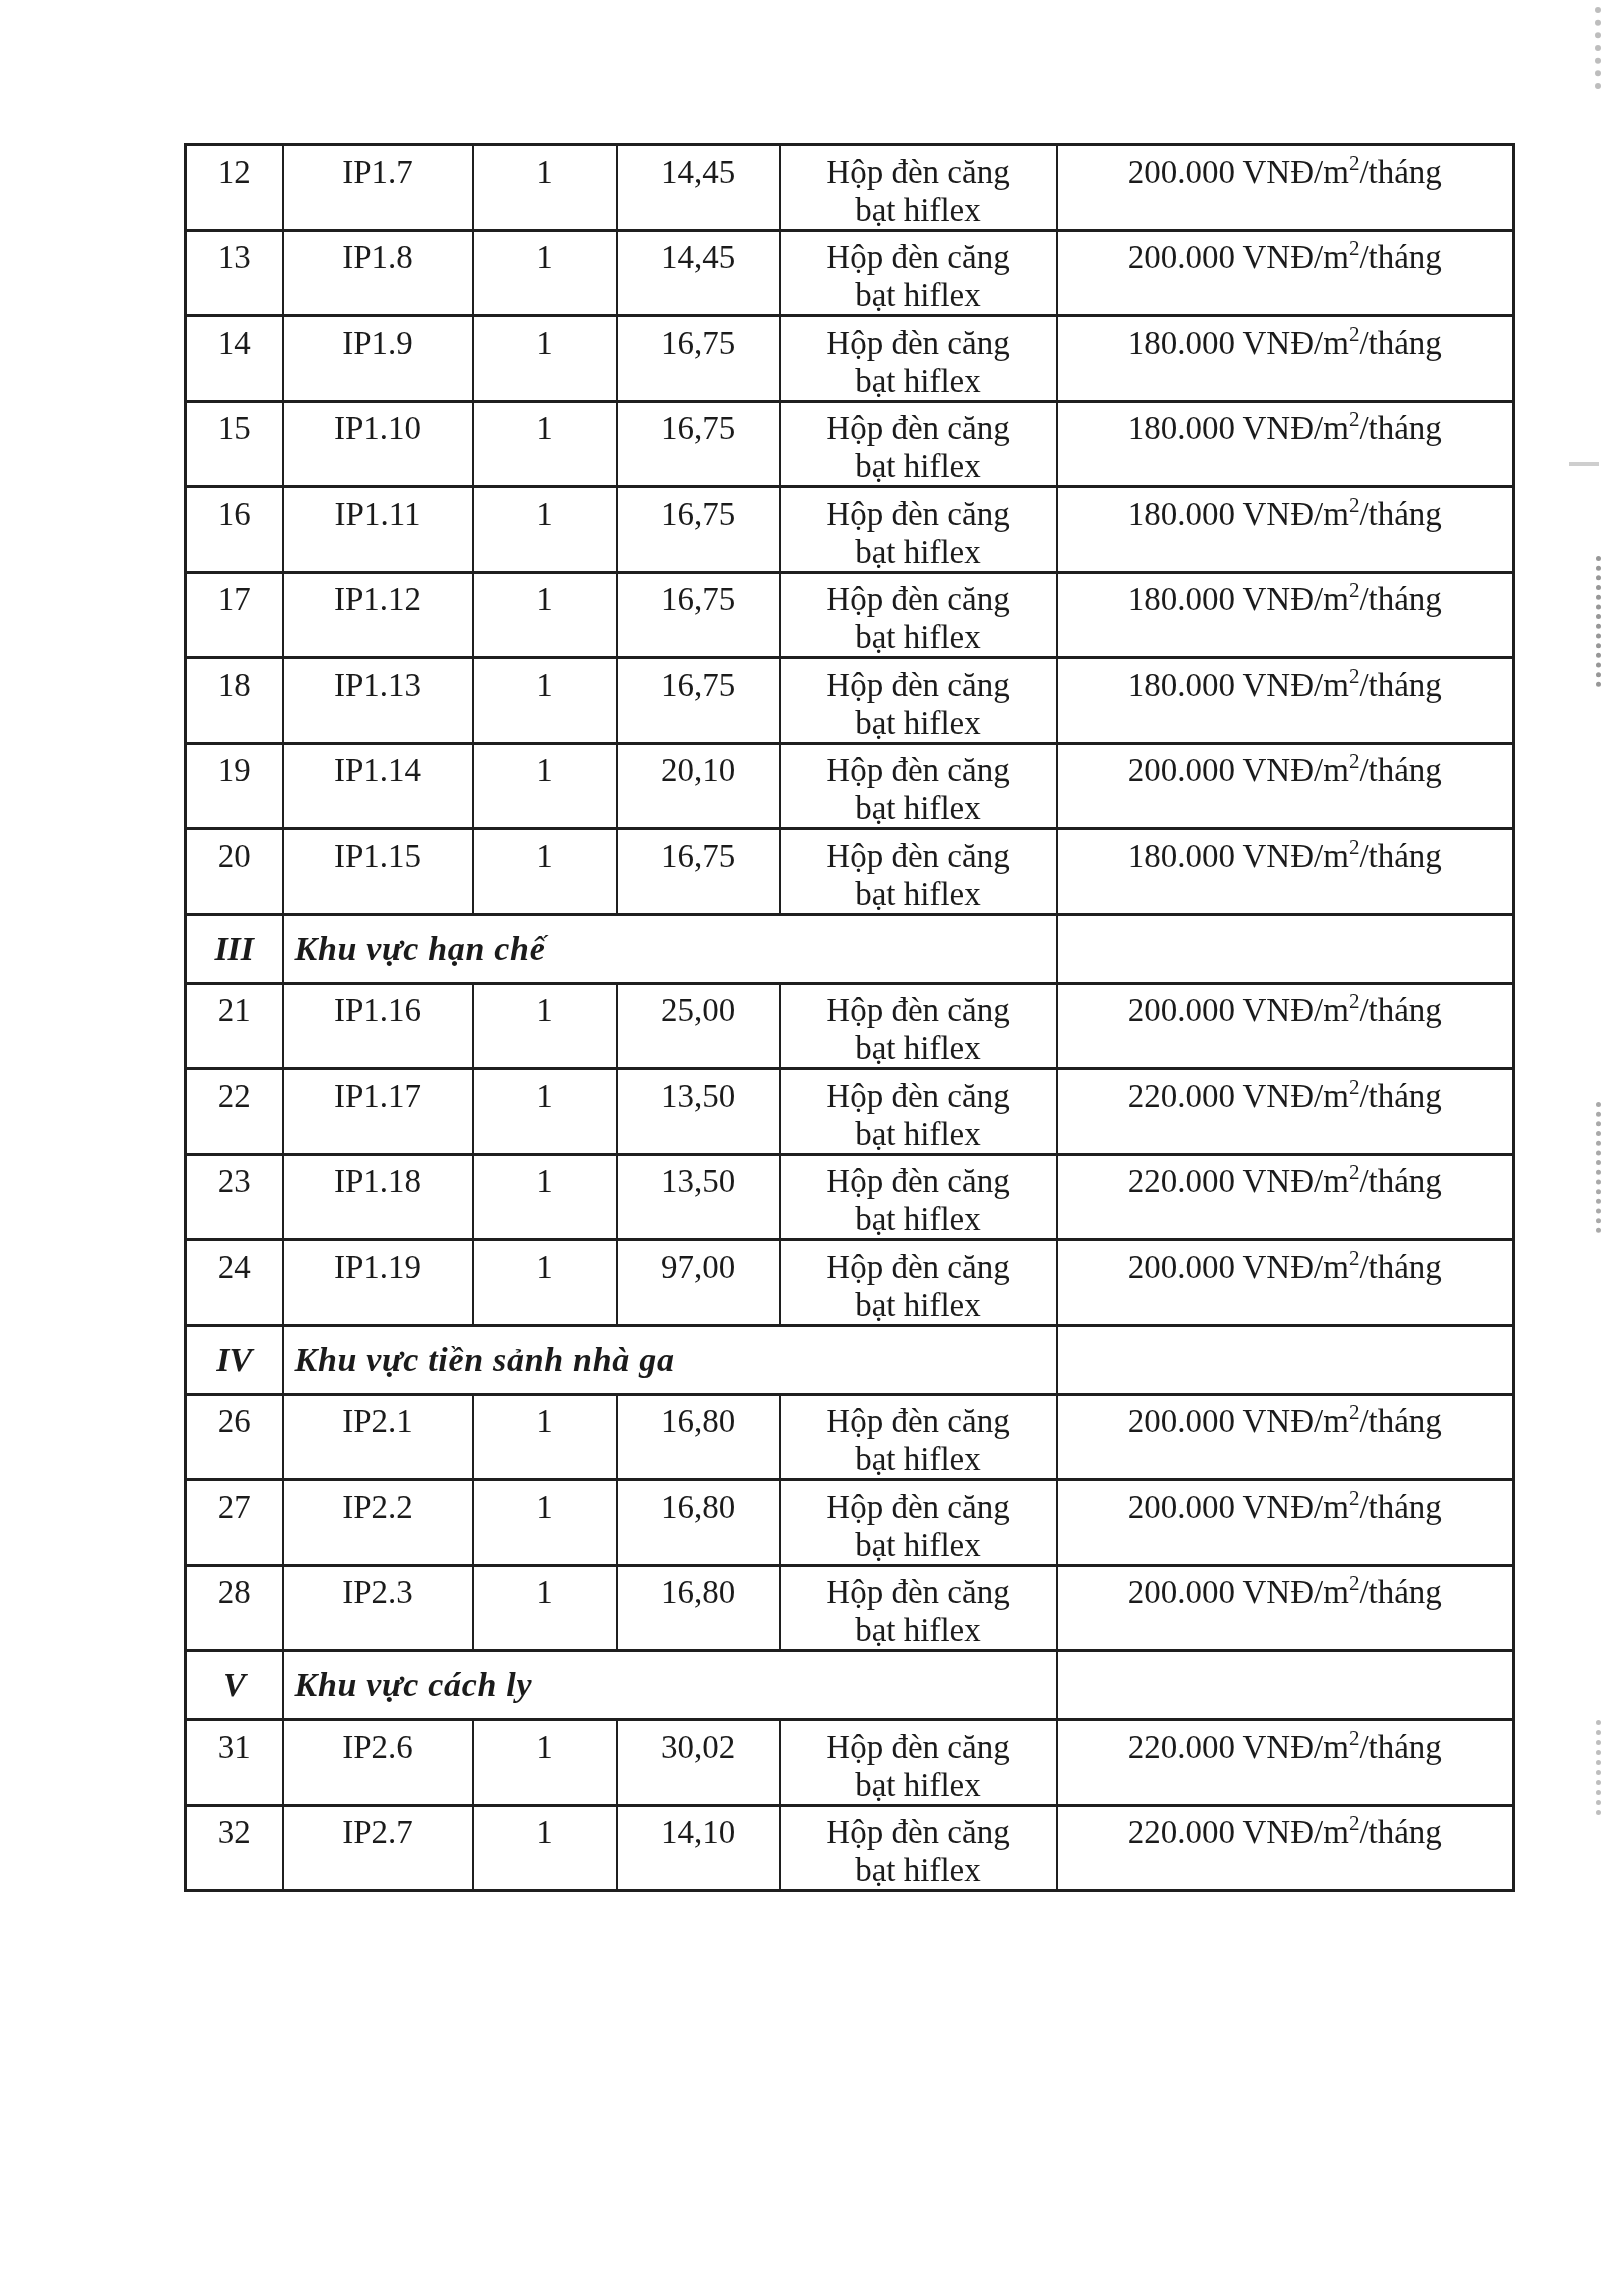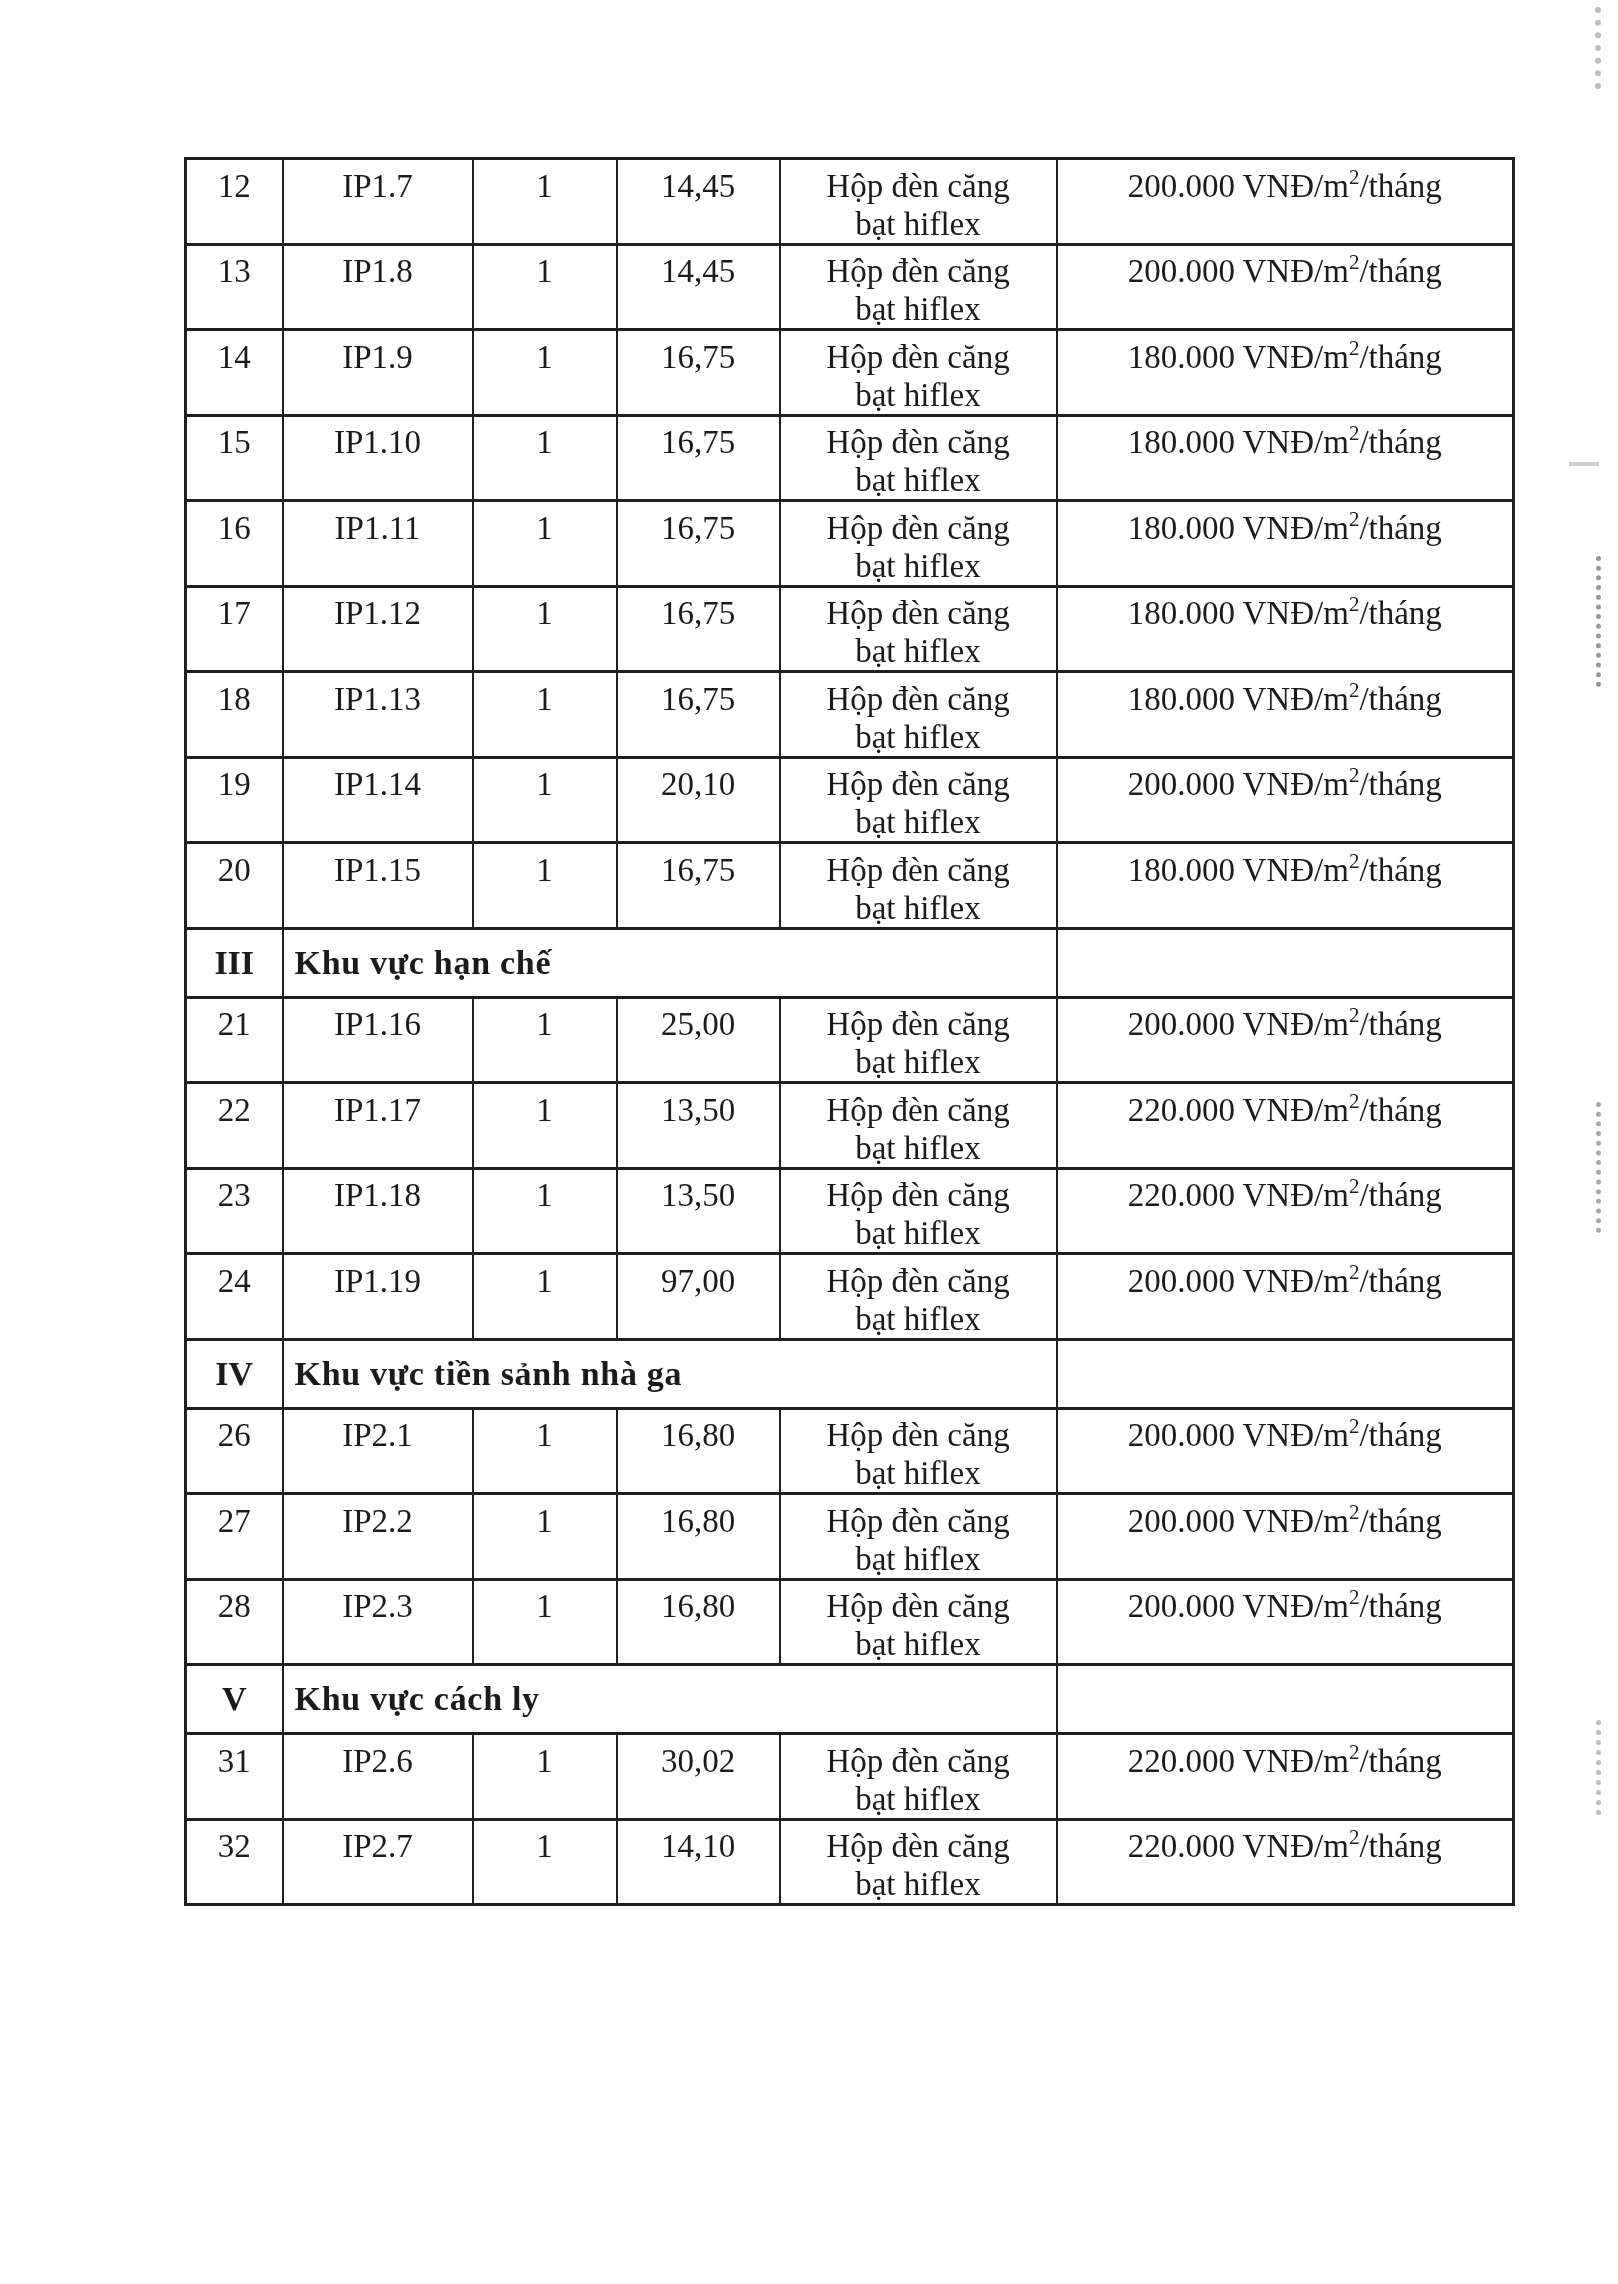--- a/index.html
+++ b/index.html
@@ -3,34 +3,34 @@
 <meta charset="utf-8">
 <style>
   html,body{margin:0;padding:0;}
   body{
     width:1618px;height:2284px;overflow:hidden;position:relative;
     background:#ffffff;color:#1b1b1b;
     font-family:"Liberation Serif","DejaVu Serif",serif;
   }
   .sheet{position:absolute;inset:0;background:#ffffff;}
   table.price-table{
-    position:absolute;left:184px;top:157px;width:1329px;
+    position:absolute;left:184px;top:143px;width:1329px;
     border-collapse:collapse;table-layout:fixed;
     border:3.9px solid #1f1f1f;
   }
   td{
     border-left:2px solid #1f1f1f;border-right:2px solid #1f1f1f;
     border-top:3.3px solid #1f1f1f;border-bottom:3.3px solid #1f1f1f;
     vertical-align:top;text-align:center;
     font-size:33px;line-height:38px;
     padding:6.5px 2.6px 0 2.6px;
     overflow:hidden;
   }
   tr.data-row{height:84px;}
-  tr.section-row{height:69px;}
+  tr.section-row{height:69px;font-style:italic;}
   tr.section-row td{vertical-align:middle;padding-top:0;font-weight:bold;}
   td.section-title{text-align:left;padding-left:11px;font-size:34px;letter-spacing:0.7px;}
   td.section-no{font-size:34px;}
   .desc-line{display:block;}
   .sup2{font-size:21px;line-height:0;position:relative;top:-13px;}
   
   .artifact{position:absolute;}
   .a1{left:1595px;top:6.5px;height:82px;border-left:6.5px dotted #b2b2b2;opacity:.85;}
   .a2{left:1569px;top:462px;width:30px;border-top:4.6px solid #c9c9c9;opacity:.9;}
   .a3{left:1596px;top:556px;height:131px;border-left:5.9px dotted #979797;}

